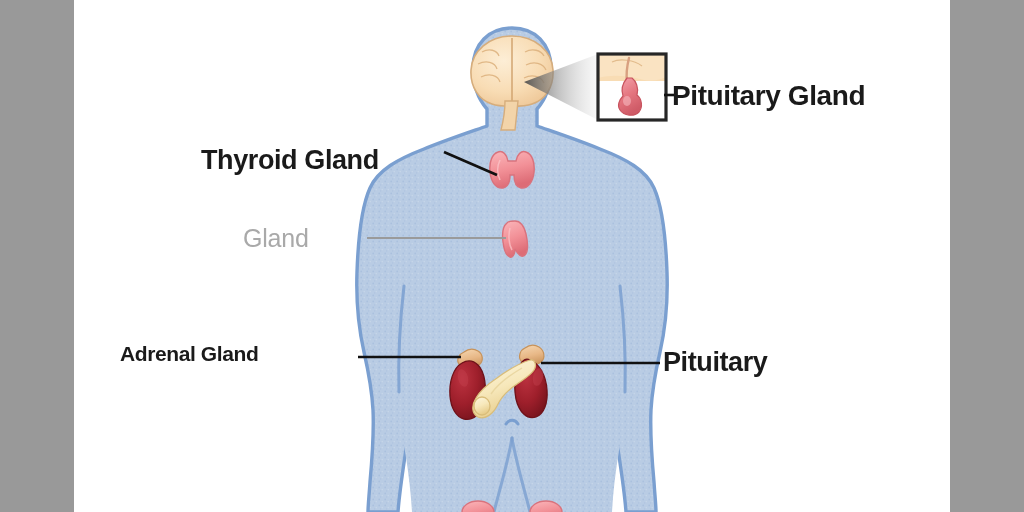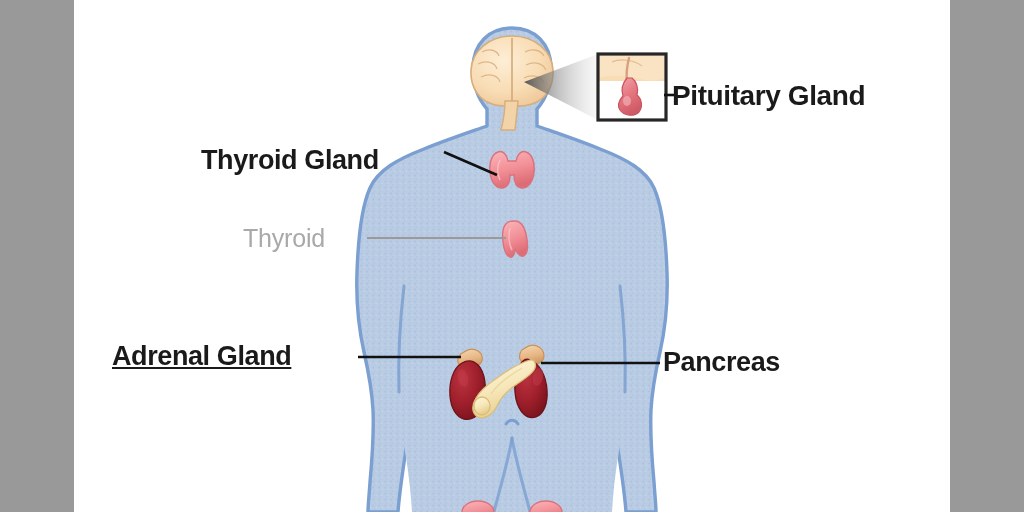--- a/index.html
+++ b/index.html
@@ -56,21 +56,21 @@
     letter-spacing: -0.4px;
   }
   .label.muted {
     font-weight: normal;
     color: #a9a9a9;
     letter-spacing: -0.2px;
   }
 
   #lbl-thyroid  { left: 201px; top: 139px; font-size: 27px; margin-top: 8px; }
   #lbl-thymus   { left: 243px; top: 226px; font-size: 25px; }
-  #lbl-adrenal  { left: 112px; top: 343px; font-size: 27px; text-decoration: underline; }
+  #lbl-adrenal  { left: 120px; top: 343px; font-size: 21px; }
   #lbl-pancreas { left: 663px; top: 349px; font-size: 27px; }
   #lbl-pituitary{ left: 672px; top: 82px;  font-size: 28px; }
 </style>
 </head>
 <body>
 
 <div id="stage">
 
   <div id="figure">
     <svg width="1024" height="512" viewBox="0 0 1024 512" xmlns="http://www.w3.org/2000/svg">
@@ -296,22 +296,22 @@
         <line x1="541" y1="363" x2="660" y2="363" stroke="#111111" stroke-width="2.6"></line>
         <line x1="664" y1="95" x2="676" y2="95" stroke="#111111" stroke-width="2.6"></line>
       </g>
     </svg>
   </div>
 
   <div class="label bold" id="lbl-pituitary">Pituitary Gland</div>
 
   <div class="label bold" id="lbl-thyroid">Thyroid Gland</div>
 
-  <div class="label muted" id="lbl-thymus">Thyroid</div>
+  <div class="label muted" id="lbl-thymus">Gland</div>
 
   <div class="label bold" id="lbl-adrenal">Adrenal Gland</div>
 
-  <div class="label bold" id="lbl-pancreas">Pancreas</div>
+  <div class="label bold" id="lbl-pancreas">Pituitary</div>
 
   <div class="letterbox left"></div>
   <div class="letterbox right"></div>
 
 </div>
 
 </body></html>

